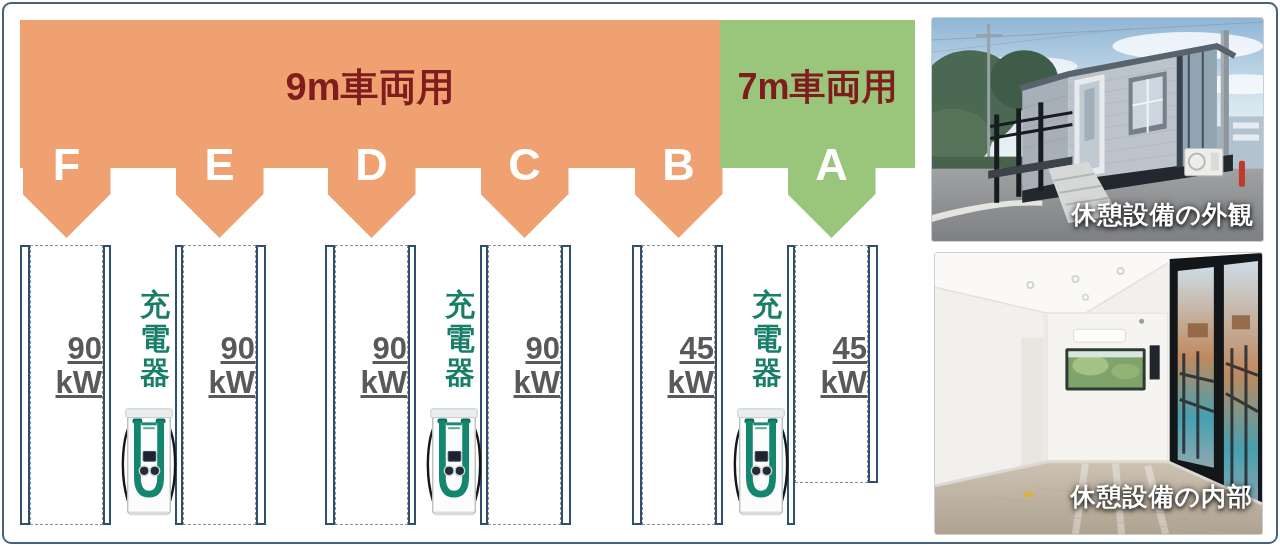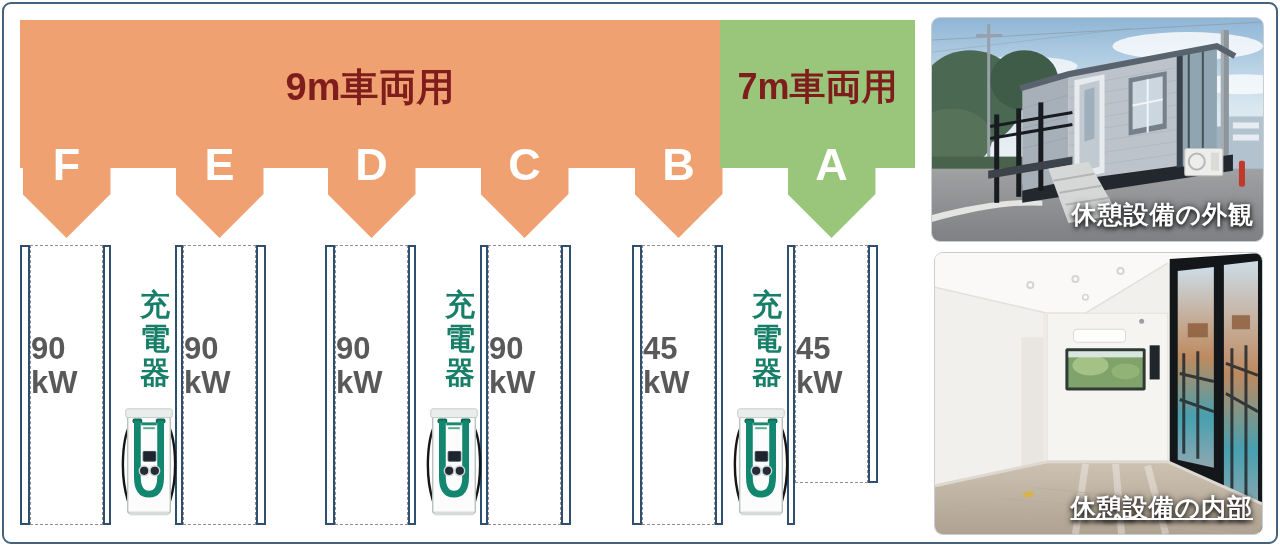--- a/index.html
+++ b/index.html
@@ -10,34 +10,34 @@
   .band{position:absolute;top:20px;height:148px;display:flex;align-items:center;justify-content:center;
         color:#7f1d1d;font-weight:700;padding-bottom:14px;box-sizing:border-box;}
   .band-9m{left:20px;width:700px;font-size:38px;}
   .band-7m{left:720px;width:195px;font-size:36px;}
   .arrow{position:absolute;top:168px;height:70px;width:88px;
          clip-path:polygon(0 0,100% 0,100% 37%,50% 100%,0 37%);}
   .letter{position:absolute;top:140px;height:50px;width:88px;color:#fff;font-weight:700;
           font-size:45px;line-height:50px;text-align:center;z-index:3;}
   .wall{position:absolute;background:#fff;border:2px solid #2F4F71;box-sizing:border-box;}
   .stall{position:absolute;background:#fff;border:1px dashed #8F8F8F;box-sizing:border-box;}
-  .kw{position:absolute;top:86px;left:0;right:0;text-align:left;color:#595959;font-weight:700;
-      font-size:31px;line-height:1.1;}
+  .kw{position:absolute;top:86px;left:0;right:0;text-align:right;color:#595959;font-weight:700;
+      font-size:31px;line-height:1.1;text-decoration:underline;}
   .aisle{position:absolute;padding-left:12px;}
   .aisle-label{color:#177E68;font-weight:700;font-size:30px;line-height:1.13;width:34px;
                margin:43px auto 0;text-align:center;word-break:break-all;}
   .charger{position:absolute;left:50%;bottom:-3px;transform:translateX(-50%);}
-  .photo{position:absolute;border:1px solid #C9CED3;border-radius:9px;overflow:hidden;background:#ddd;}
+  .photo{position:absolute;border:1px solid #C9CED3;border-radius:3px;overflow:hidden;background:#ddd;}
   .photo svg{display:block;width:100%;height:100%;}
   .photo-exterior{left:931px;top:17px;width:331px;height:223px;}
   .photo-interior{left:934px;top:252px;width:327px;height:281px;}
   .caption{position:absolute;right:9px;color:#fff;font-weight:700;font-size:25px;letter-spacing:1px;
            white-space:nowrap;text-shadow:0 2px 4px rgba(0,0,0,.85),0 0 7px rgba(0,0,0,.55);}
   .caption-exterior{bottom:10px;}
-  .caption-interior{bottom:10px;text-decoration:underline;}
+  .caption-interior{bottom:21px;}
 </style>
 </head>
 <body>
 
 <div class="canvas">
   <div class="frame" style="border-color: rgb(68, 97, 126);"></div>
 
   <div class="band band-9m" style="background: rgb(240, 161, 114);">
     <span>9m車両用</span>
   </div>

